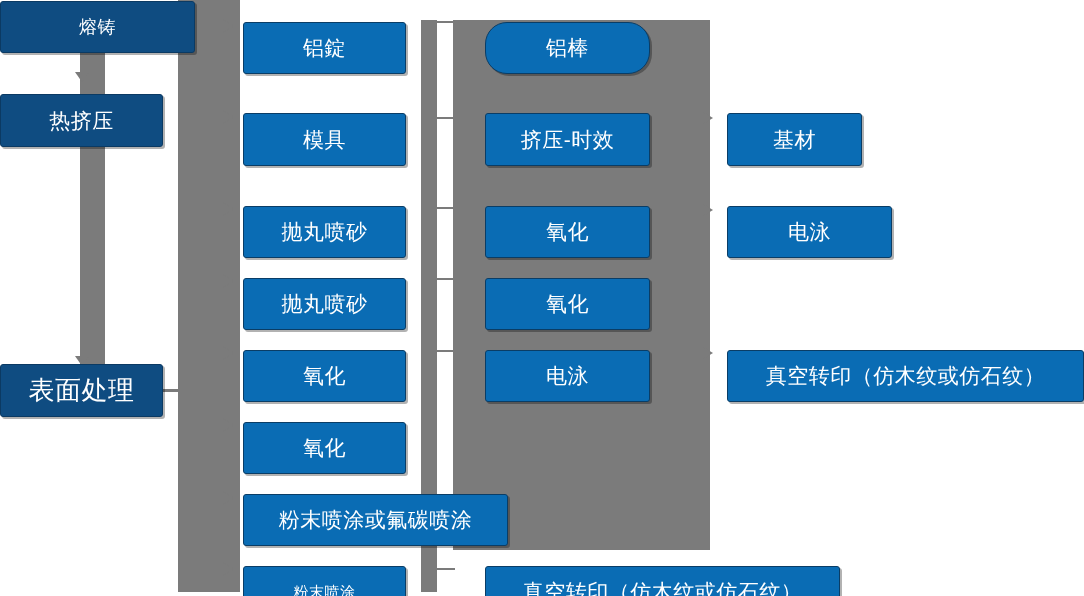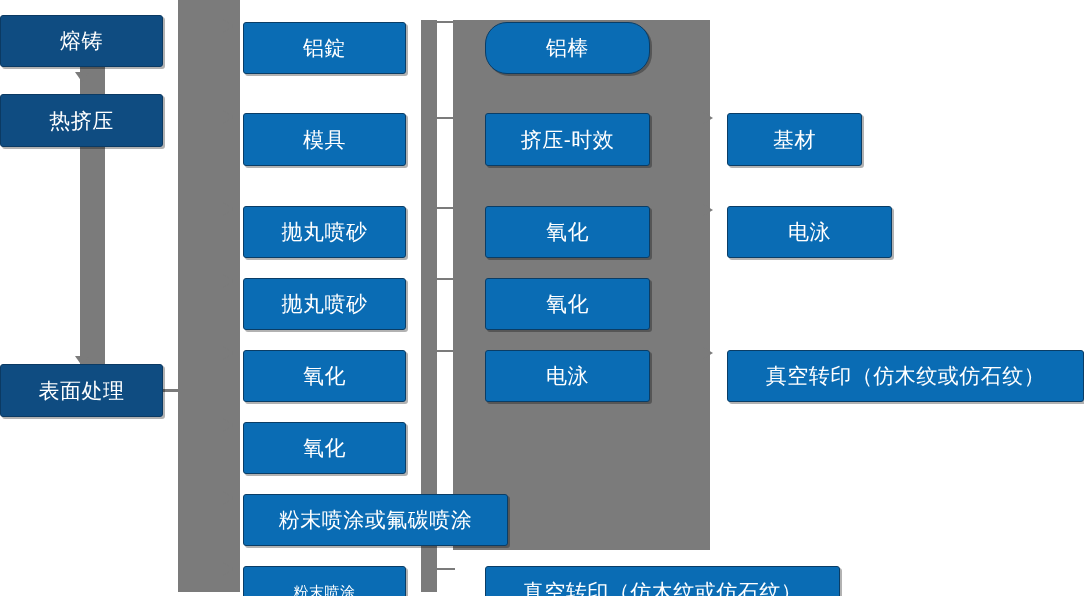--- a/index.html
+++ b/index.html
@@ -110,29 +110,29 @@
   <div class="tick" style="left:437px; top:278px; width:18px;"></div>
   <div class="tick" style="left:437px; top:350px; width:18px;"></div>
   <div class="tick" style="left:437px; top:568px; width:18px;"></div>
 
   <div class="gray" style="left:453px; top:20px; width:257px; height:530px;"></div>
 
   <div class="small-arrow-right" style="left:703px; top:112px;"></div>
   <div class="small-arrow-right" style="left:703px; top:204px;"></div>
   <div class="small-arrow-right" style="left:703px; top:347px;"></div>
 
-  <div class="node dark" style="left:0px; top:15px; width:163px; height:52px; font-size:21px;">
+  <div class="node dark" style="left:0px; top:1px; width:195px; height:52px; font-size:18px;">
     <span class="label">熔铸</span>
   </div>
 
   <div class="node dark" style="left:0px; top:94px; width:163px; height:53px; font-size:21px;">
     <span class="label">热挤压</span>
   </div>
 
-  <div class="node dark" style="left:0px; top:364px; width:163px; height:53px; font-size:21px;">
+  <div class="node dark" style="left:0px; top:364px; width:163px; height:53px; font-size:26px;">
     <span class="label">表面处理</span>
   </div>
 
   <div class="node light" style="left:243px; top:0px; width:163px; height:52px; font-size:21px;">
     <span class="label">铝錠</span>
   </div>
 
   <div class="node light" style="left:243px; top:91px; width:163px; height:53px; font-size:21px;">
     <span class="label">模具</span>
   </div>

